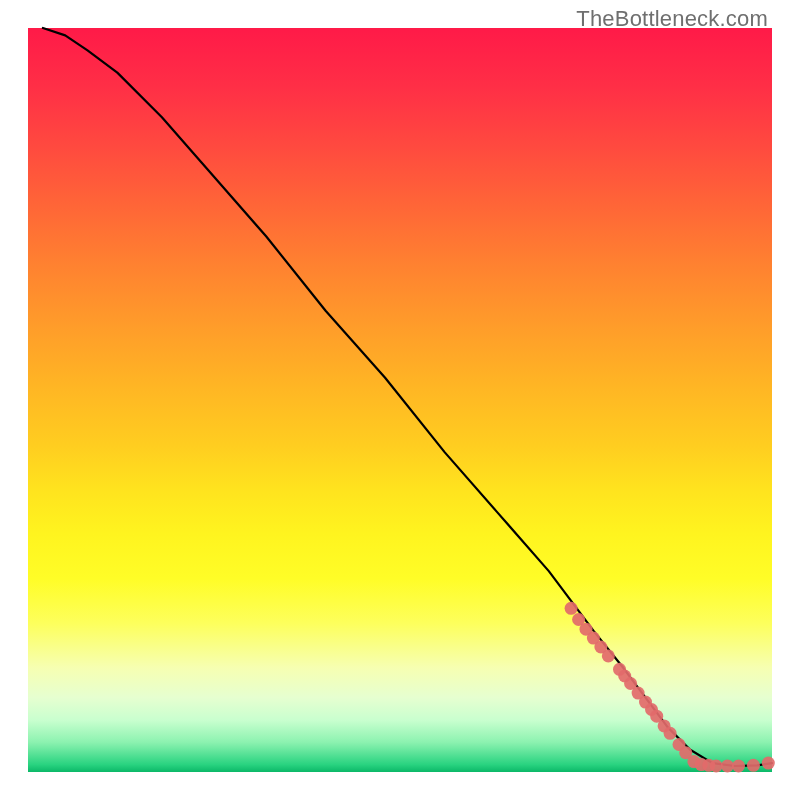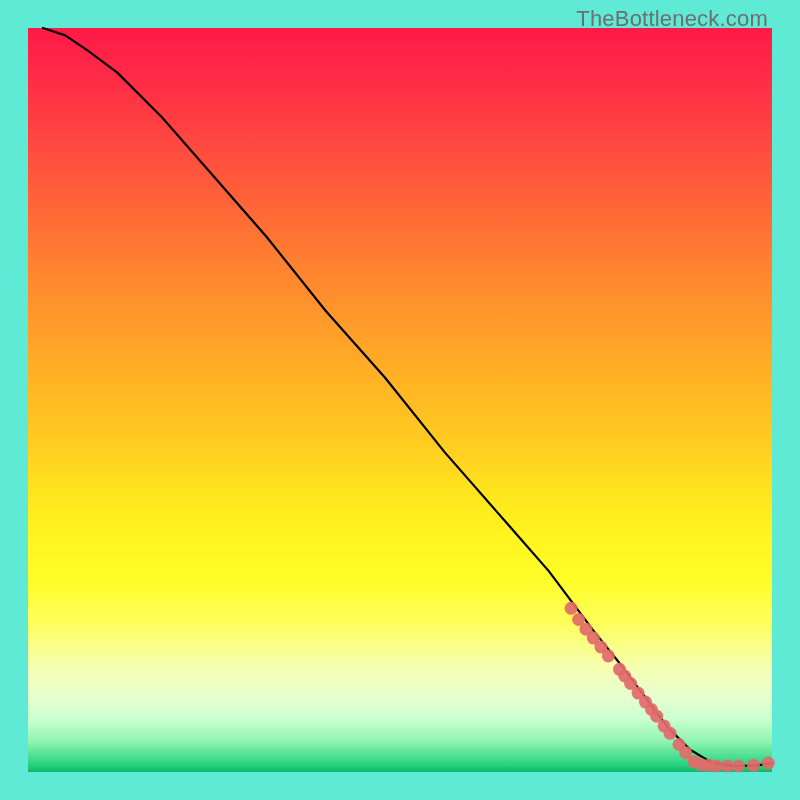--- a/index.html
+++ b/index.html
@@ -8,21 +8,21 @@
     width: 800px;
     height: 800px;
     background: #000;
     overflow: hidden;
     font-family: Arial, Helvetica, sans-serif;
   }
   .stage {
     position: relative;
     width: 800px;
     height: 800px;
-    background: #5eead4;
+    background: #ffffff;
   }
   .plot {
     position: absolute;
     left: 28px;
     top: 28px;
     width: 744px;
     height: 744px;
     background: linear-gradient(
       to bottom,
       #ff1a48 0%,

